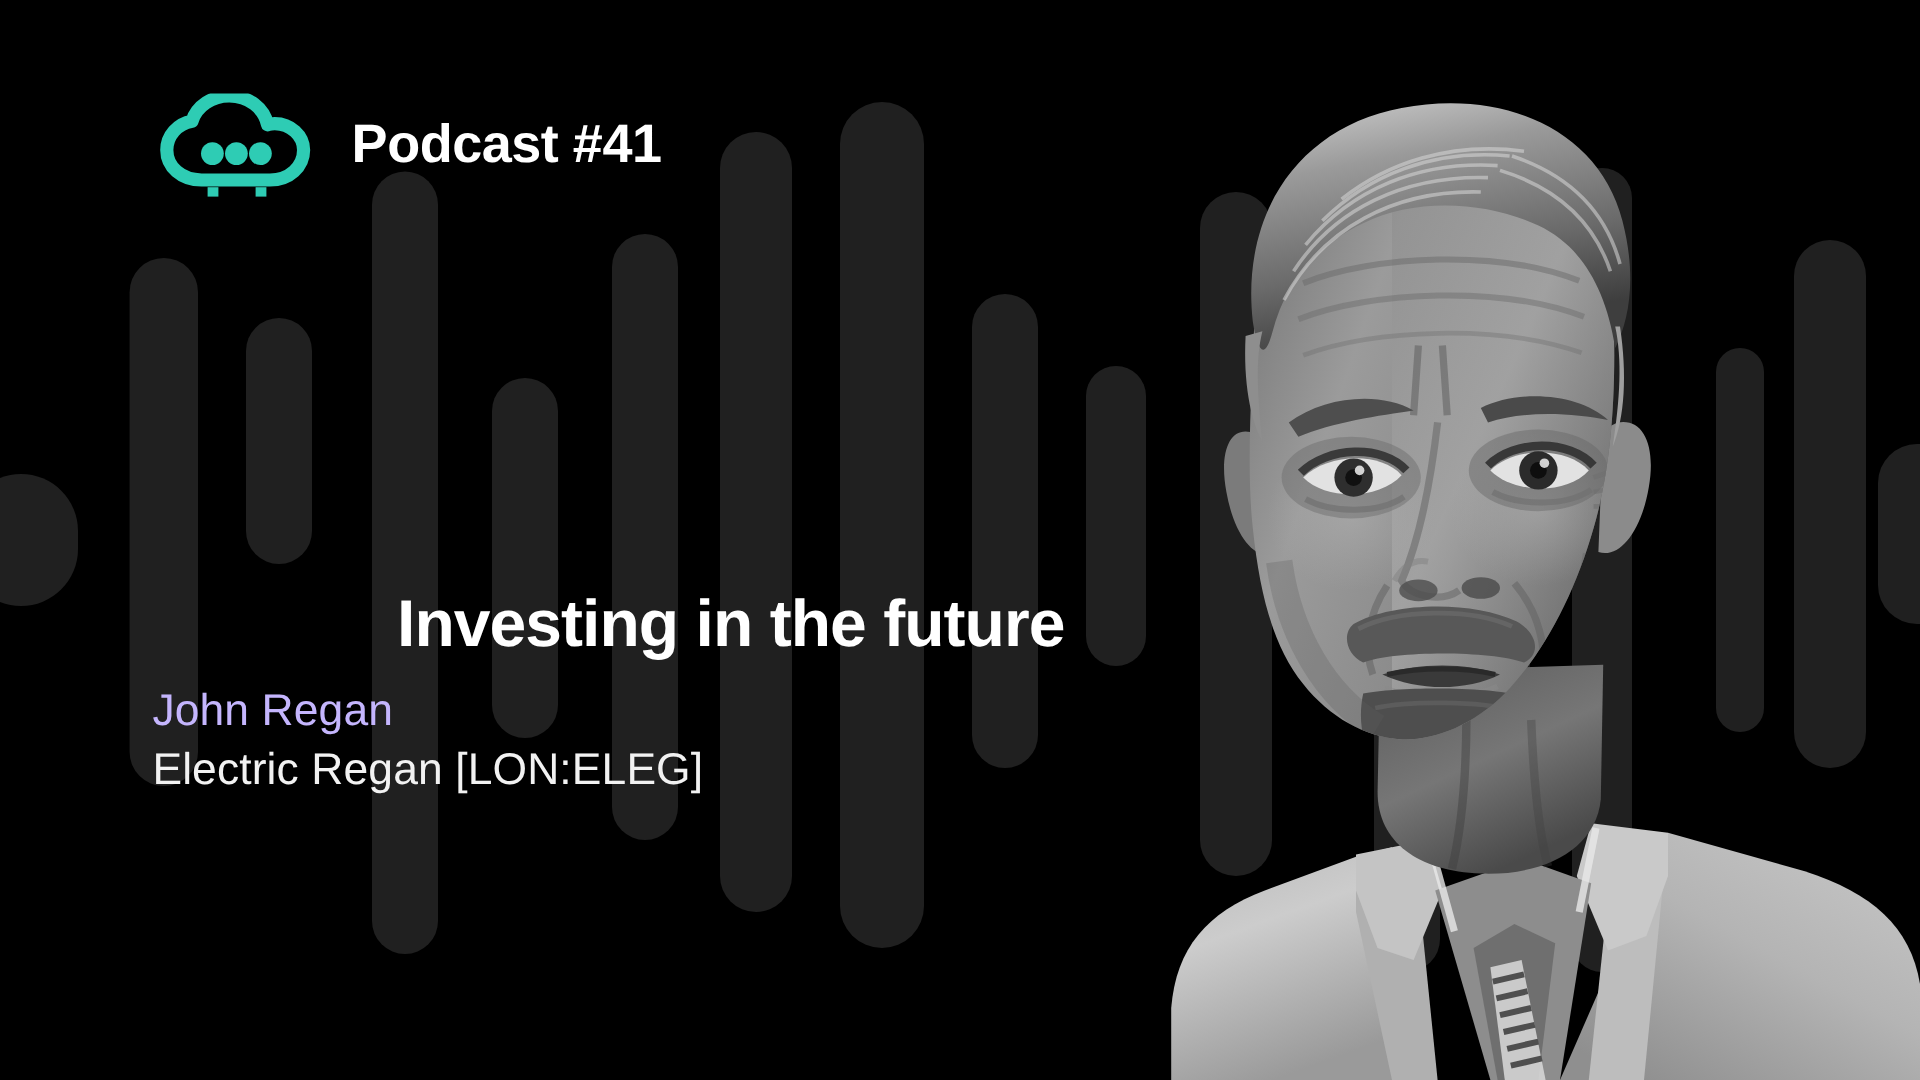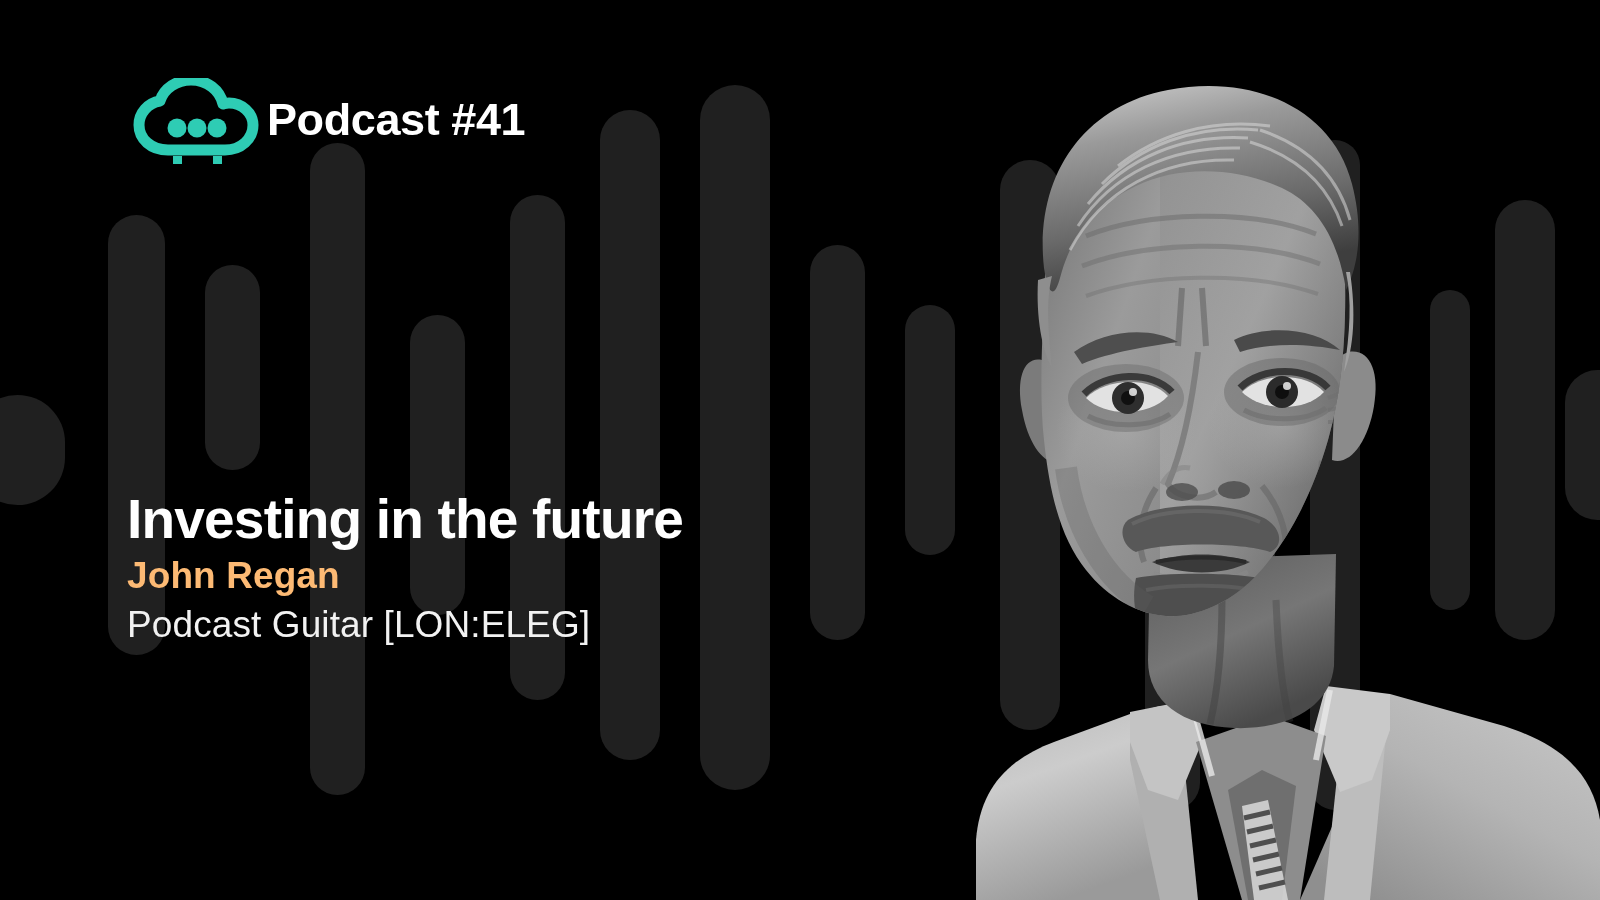--- a/index.html
+++ b/index.html
@@ -40,20 +40,21 @@
   }
   #portrait-svg { display:block; width:770px; height:900px; }
 
   
   #header {
     position:absolute;
     left:127px; top:78px;
     z-index:5;
     display:flex;
     align-items:center;
+    gap:26px;
   }
   #logo-svg { display:block; width:140px; height:86px; }
 
   #podcast-label {
     color:#ffffff;
     font-size:45px;
     font-weight:bold;
     letter-spacing:-0.4px;
     line-height:1;
     white-space:nowrap;
@@ -68,27 +69,28 @@
     width:760px;
   }
 
   #episode-title {
     color:#ffffff;
     font-size:55px;
     font-weight:bold;
     line-height:1.16;
     letter-spacing:-0.8px;
   }
-  #episode-title .tl { display:block; }
+  #episode-title .tl { display:block;text-align:right; }
 
   #speaker-name {
-    color:#fdba74;
+    color:#c4b5fd;
     font-size:37px;
-    font-weight:700;
+    font-weight:400;
     line-height:1.28;
+    margin-top:16px;
     letter-spacing:0.1px;
   }
 
   #speaker-company {
     color:#F2F2F2;
     font-size:37px;
     font-weight:300;
     line-height:1.28;
     margin-top:2px;
     letter-spacing:0.1px;
@@ -305,16 +307,16 @@
       </svg>
     </span>
     <span id="podcast-label">Podcast #41</span>
   </div>
 
   <div id="text-block">
     <div id="episode-title">
       <span class="tl">Investing in the future</span>
     </div>
     <div id="speaker-name">John Regan</div>
-    <div id="speaker-company">Podcast Guitar [LON:ELEG]</div>
+    <div id="speaker-company">Electric Regan [LON:ELEG]</div>
   </div>
 
 </div>
 
 </body></html>

